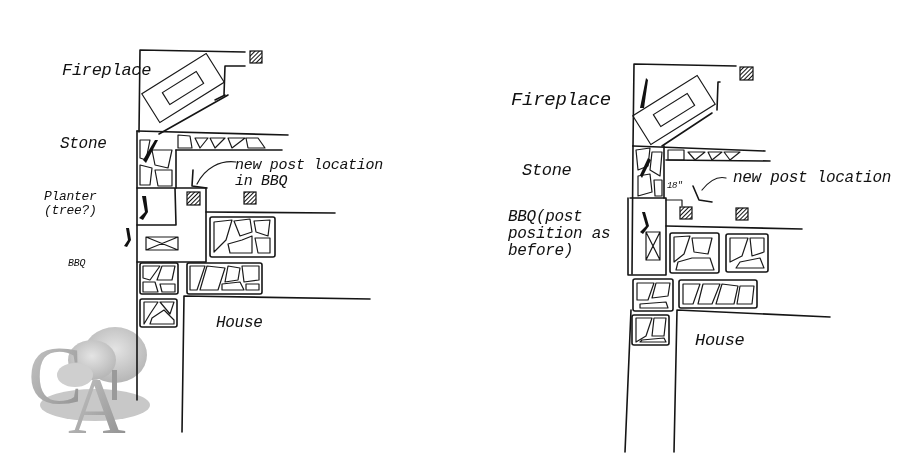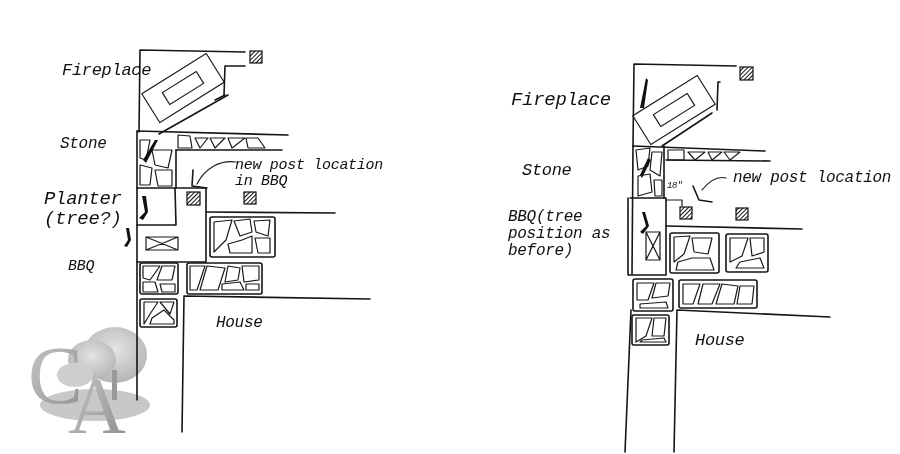--- a/index.html
+++ b/index.html
@@ -120,27 +120,27 @@
     <rect x="679" y="280" width="78" height="28" class="ink" rx="2"></rect>
     <path class="ink-thin" d="M683,284 L700,284 L693,304 L683,304 Z M703,284 L720,284 L712,304 L698,304 Z M722,284 L738,286 L734,304 L716,304 Z M740,286 L754,286 L752,304 L737,304 Z"></path>
     <rect x="632" y="315" width="37" height="30" class="ink" rx="2"></rect>
     <path class="ink-thin" d="M636,318 L652,318 L646,336 L636,342 Z M654,318 L666,318 L664,336 L652,336 Z M642,340 L664,338 L666,342 L640,342 Z"></path>
     <path class="ink" d="M677,310 L830,317 M677,310 L674,452 M631,310 L625,452"></path>
   </g>
 </svg>
 
 <div class="label" style="left:62px;top:62px;font-size:17px;">Fireplace</div>
 <div class="label" style="left:60px;top:136px;font-size:16px;">Stone</div>
-<div class="label" style="left:44px;top:190px;font-size:19px;">Planter
+<div class="label" style="left:44px;top:190px;font-size:13px;">Planter
 (tree?)</div>
-<div class="label" style="left:68px;top:259px;font-size:15px;">BBQ</div>
+<div class="label" style="left:68px;top:259px;font-size:10px;">BBQ</div>
 <div class="label" style="left:235px;top:158px;font-size:15px;">new post location
 in BBQ</div>
 <div class="label" style="left:216px;top:315px;font-size:16px;">House</div>
 
 <div class="label" style="left:511px;top:91px;font-size:19px;">Fireplace</div>
 <div class="label" style="left:522px;top:162px;font-size:17px;">Stone</div>
-<div class="label" style="left:508px;top:209px;font-size:16px;">BBQ(tree
+<div class="label" style="left:508px;top:209px;font-size:16px;">BBQ(post
 position as
 before)</div>
 <div class="label" style="left:667px;top:182px;font-size:9px;">18"</div>
 <div class="label" style="left:733px;top:170px;font-size:16px;">new post location</div>
 <div class="label" style="left:695px;top:332px;font-size:17px;">House</div>
 
 </body></html>

